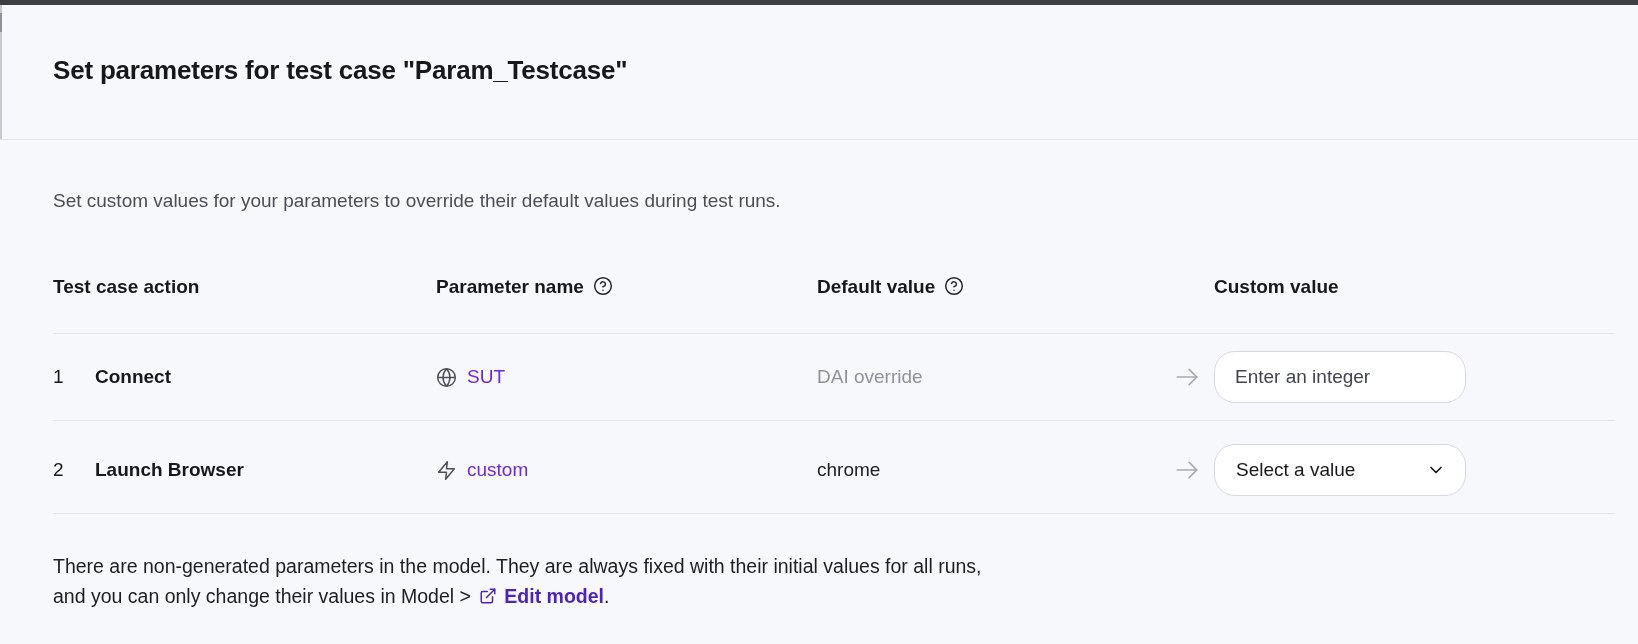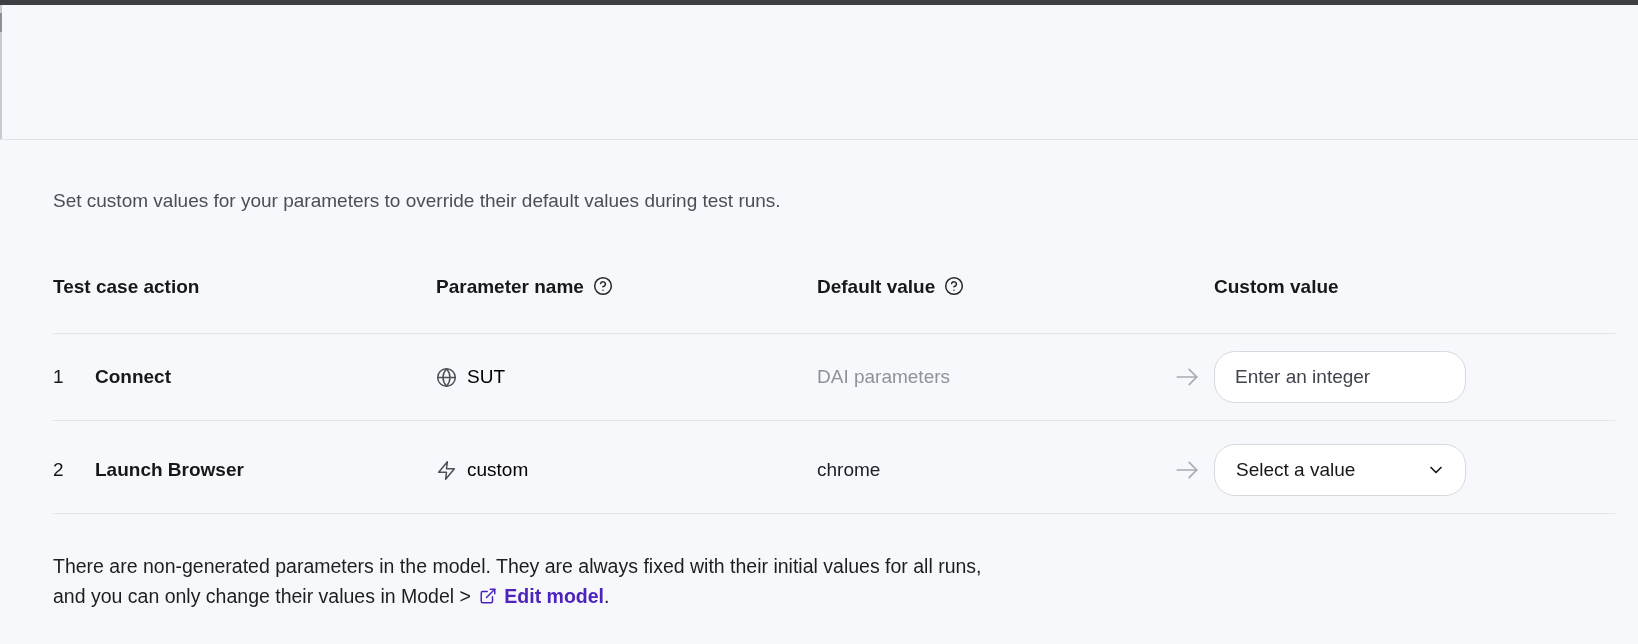--- a/index.html
+++ b/index.html
@@ -24,21 +24,21 @@
   .help-icon{width:20px;height:20px;display:inline-flex;}
   .help-icon svg{stroke:#26272b;}
 
   .row-divider{position:absolute;left:53px;width:1562px;height:1px;background:#e4e5e9;}
   .d1{top:333px}.d2{top:420px}.d3{top:513px}
 
   .cell{position:absolute;font-size:19px;line-height:22px;color:#17181a;white-space:nowrap;}
   .rowy1{top:366px}.rowy2{top:459px}
   .idx{left:53px;font-weight:500;}
   .action{left:95px;font-weight:600;}
-  .param{left:436px;display:flex;align-items:center;gap:10px;font-weight:500;color:#000000;}
+  .param{left:436px;display:flex;align-items:center;gap:10px;font-weight:500;color:#6d28d9;}
   .param-icon{width:21px;height:21px;display:inline-flex;}
   .param-icon svg{stroke:#4c4f55;}
   .default{left:817px;color:#202126;}
   .muted{color:#8e929b;}
 
   .arrow{position:absolute;left:1174px;width:26px;height:26px;}
   .a1{top:364px}.a2{top:457px}
   .arrow svg{stroke:#a6abb3;}
 
   .control{position:absolute;left:1214px;width:252px;height:52px;box-sizing:border-box;
@@ -61,20 +61,21 @@
 </style>
 </head>
 <body>
 
 <div class="screen">
 
   <div class="topbar"></div>
   <div class="edge-line"></div>
   <div class="edge-thumb"></div>
 
+  <div class="title">Set parameters for test case "Param_Testcase"</div>
   <div class="hdr-divider"></div>
 
   <div class="subtitle">Set custom values for your parameters to override their default values during test runs.</div>
 
   <div class="colhead c1">
     <span>Test case action</span>
   </div>
   <div class="colhead c2">
     <span>Parameter name</span>
     <span class="help-icon">
@@ -108,21 +109,21 @@
   <div class="cell param rowy1">
     <span class="param-icon">
       <svg class="ic" viewBox="0 0 24 24" width="21" height="21" stroke-width="1.7">
         <circle cx="12" cy="12" r="10"></circle>
         <line x1="2" y1="12" x2="22" y2="12"></line>
         <path d="M12 2a15.3 15.3 0 0 1 4 10 15.3 15.3 0 0 1-4 10 15.3 15.3 0 0 1-4-10 15.3 15.3 0 0 1 4-10z"></path>
       </svg>
     </span>
     <span>SUT</span>
   </div>
-  <div class="cell default muted rowy1">DAI parameters</div>
+  <div class="cell default muted rowy1">DAI override</div>
   <span class="arrow a1">
     <svg class="ic" viewBox="0 0 24 24" width="26" height="26" stroke-width="1.6">
       <line x1="3" y1="12" x2="21" y2="12"></line>
       <polyline points="14 5 21 12 14 19"></polyline>
     </svg>
   </span>
   <input class="control t1" type="text" placeholder="Enter an integer" style="">
 
   <div class="cell idx rowy2">2</div>
   <div class="cell action rowy2">Launch Browser</div>

